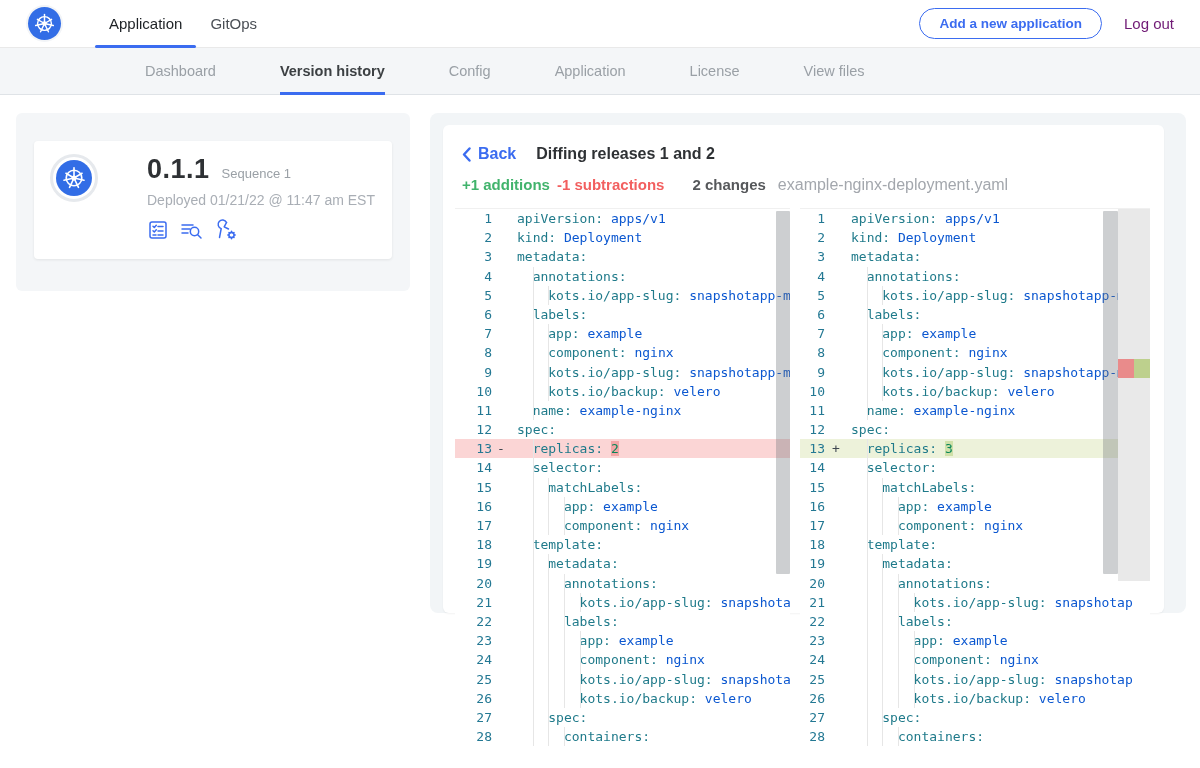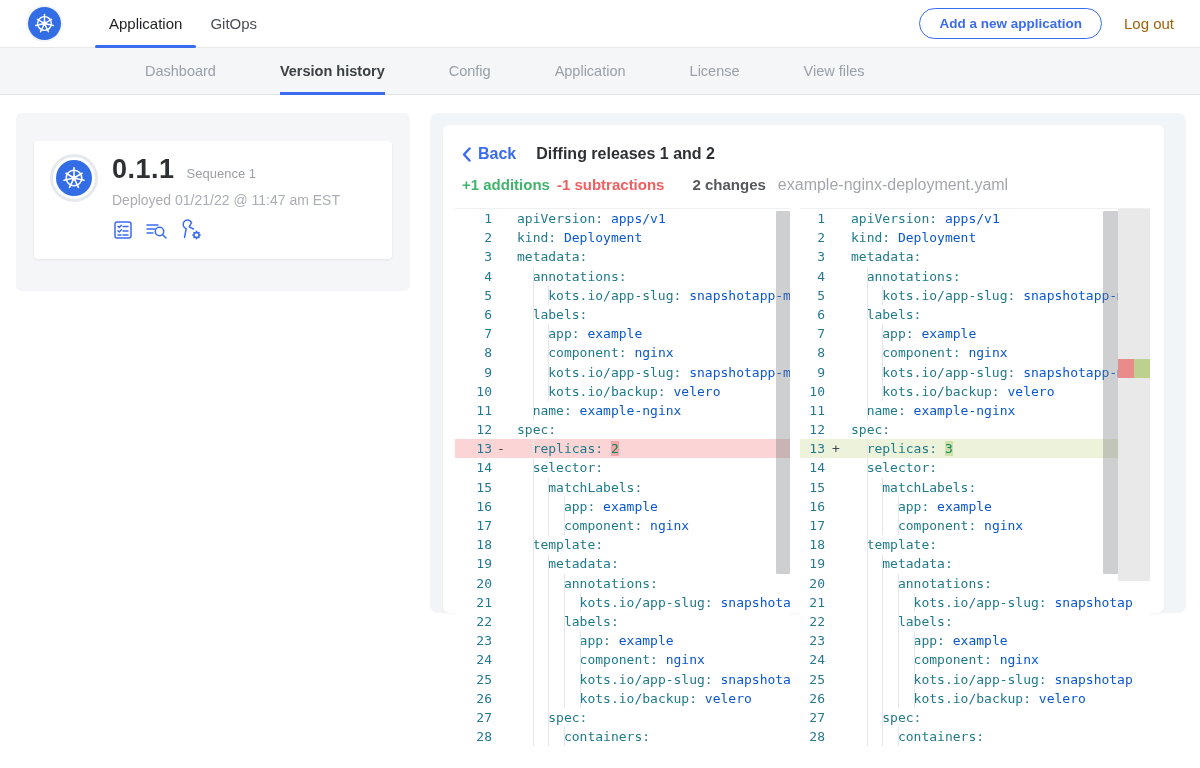--- a/index.html
+++ b/index.html
@@ -8,35 +8,35 @@
 
   
   .topnav { position:absolute; top:0; left:0; right:0; height:48px; background:#fff; border-bottom:1px solid #e9e9e9; display:flex; align-items:center; z-index:20; }
   .brand { margin-left:28px; width:33px; height:33px; border-radius:50%; background:#326de6; display:flex; align-items:center; justify-content:center; box-shadow:0 0 0 2px #f2f4f7; }
   .topnav-tabs { display:flex; height:100%; margin-left:34px; }
   .toptab { position:relative; height:100%; display:flex; align-items:center; padding:0 14px; font-size:15px; font-weight:normal; color:#4a4f55; cursor:pointer; }
   .toptab.active { color:#1d2125; }
   .toptab.active .tab-underline { position:absolute; left:0; right:0; bottom:-1px; height:3px; background:#3b6cf0; border-radius:2px; }
   .topnav-right { margin-left:auto; display:flex; align-items:center; gap:22px; margin-right:26px; }
   .add-app-btn { border:1px solid #3b6cf0; color:#3b6cf0; background:#fff; border-radius:17px; height:31px; padding:0 19px; font-size:13.5px; font-weight:bold; font-family:inherit; cursor:pointer; }
-  .logout { font-size:15px; color:#a16207; cursor:pointer; }
+  .logout { font-size:15px; color:#701a75; cursor:pointer; }
 
   
   .subnav { position:absolute; top:48px; left:0; right:0; height:47px; background:#f4f6f8; border-bottom:1px solid #dfe3e7; display:flex; align-items:center; padding-left:145px; gap:64px; z-index:19; }
   .subtab { position:relative; height:100%; display:flex; align-items:center; font-size:14.5px; color:#9aa0a6; cursor:pointer; }
   .subtab.active { color:#3c4043; font-weight:bold; }
   .subtab.active .tab-underline { position:absolute; left:0; right:0; bottom:-1px; height:3px; background:#3b6cf0; }
 
   
   .deployed-card { position:absolute; left:16px; top:113px; width:394px; height:178px; background:#f4f6f8; border-radius:6px; padding:15px 18px; }
   .deployed-card h2 { font-size:16.5px; font-weight:bold; color:#2e3134; }
   .version-card { margin-top:13px; background:#fff; border-radius:4px; box-shadow:0 1px 3px rgba(0,0,0,.08); padding:13px 16px; display:flex; gap:14px; height:118px; }
   .k8s-badge-lg { flex:none; width:48px; height:48px; border-radius:50%; background:#fff; border:3px solid #e6e9ed; display:flex; align-items:center; justify-content:center; }
   .k8s-badge-lg .k8s-inner { width:36px; height:36px; border-radius:50%; background:#326de6; display:flex; align-items:center; justify-content:center; }
-  .vc-main { display:flex; flex-direction:column; }
+  .vc-main { display:flex; flex-direction:column;margin-left:35px; }
   .vc-row1 { display:flex; align-items:baseline; gap:12px; }
   .vc-version { font-size:27px; font-weight:bold; color:#2e3134; letter-spacing:.5px; }
   .vc-seq { font-size:13px; color:#9aa0a6; }
   .vc-deployed { margin-top:7px; font-size:14px; color:#a9aeb5; }
   .vc-icons { margin-top:10px; display:flex; align-items:center; gap:11px; }
   .vc-icons svg { display:block; cursor:pointer; }
 
   
   .diff-outer { position:absolute; left:430px; top:113px; width:756px; height:500px; background:#f2f5f7; border-radius:8px; }
   .diff-inner { position:absolute; left:13px; top:12px; width:721px; height:488px; background:#fff; border-radius:6px; box-shadow:0 1px 2px rgba(0,0,0,.05); padding:20px 0 0 19px; }

